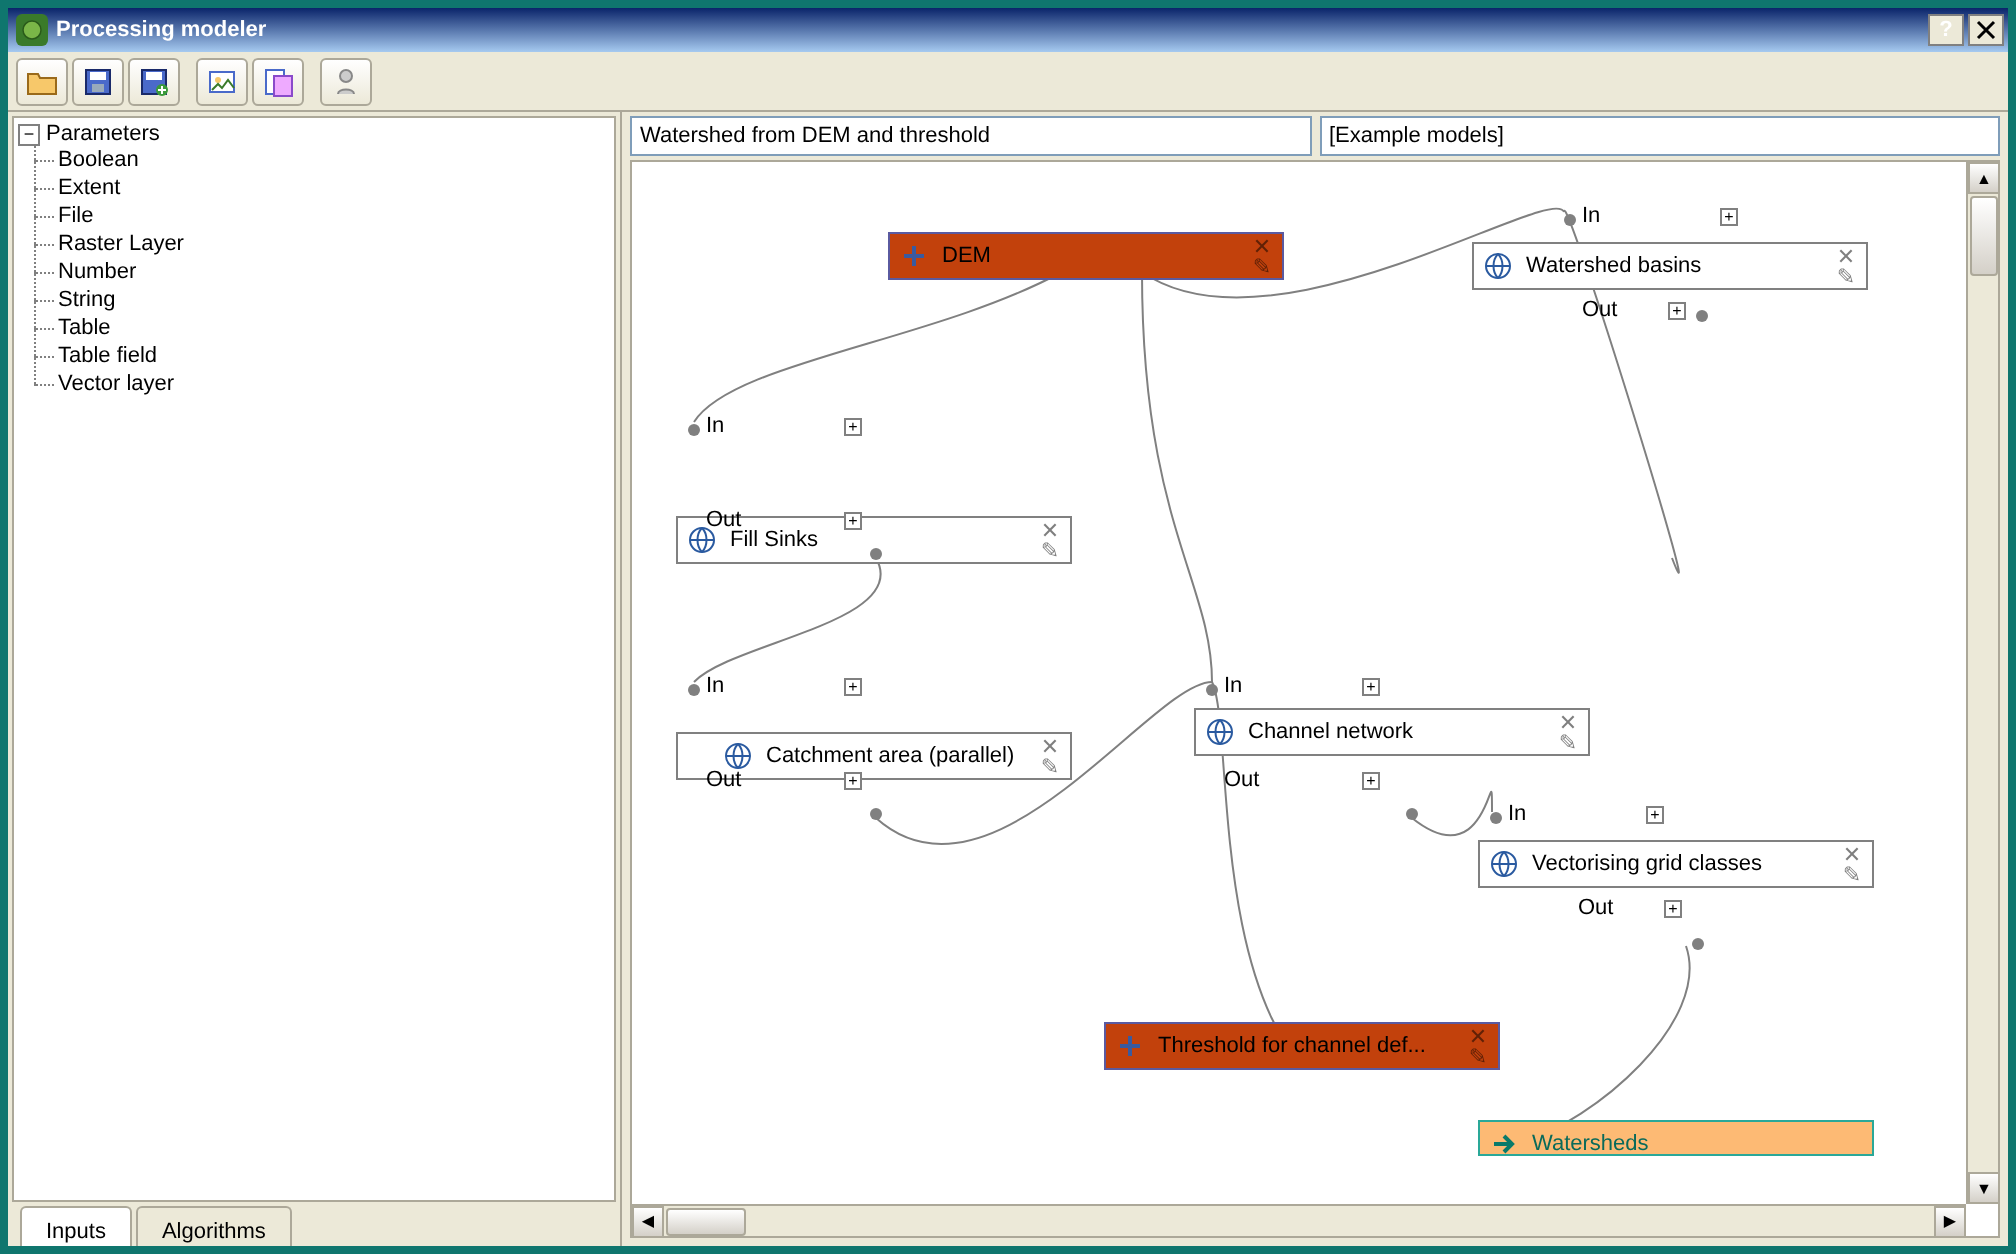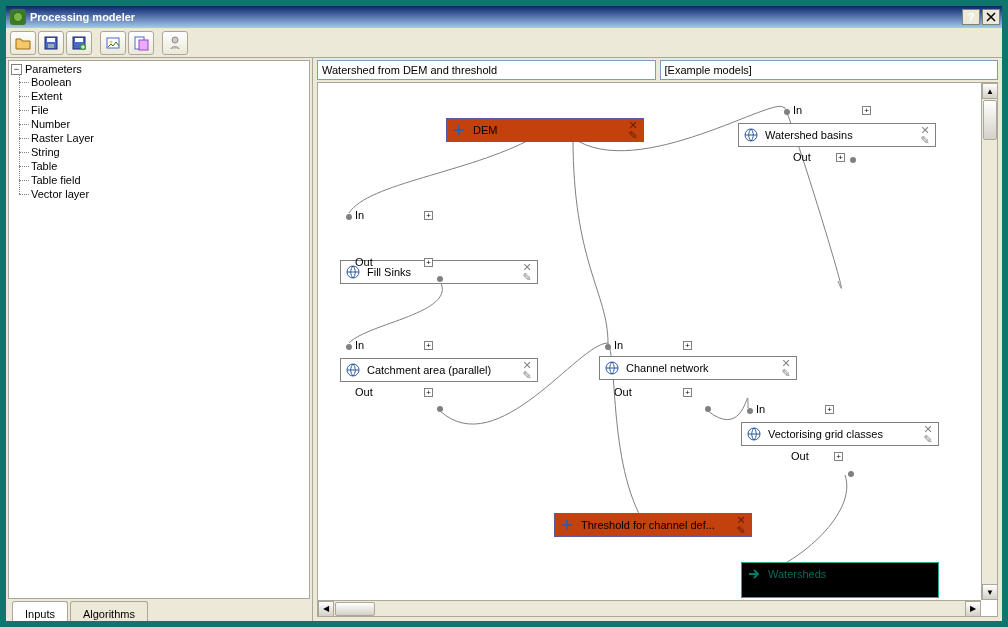--- a/index.html
+++ b/index.html
@@ -1,17 +1,17 @@
 <!DOCTYPE html>
 <html><head>
 <meta charset="utf-8">
 <style>
 * { box-sizing: border-box; margin: 0; padding: 0; font-family: Tahoma, Arial, sans-serif; font-size: 11px; }
 body { background: #fff; overflow: hidden; }
-.window { width: 1008px; height: 627px; border: 6px solid #0f766e; background: #ece9d8; position: relative; }
+.window { width: 1008px; height: 627px; border: 4px solid #0f766e; background: #ece9d8; position: relative; }
 .titlebar { height: 22px; background: linear-gradient(#0a246a, #a6caf0); color: #fff; display: flex; align-items: center; padding: 0 2px 0 4px; font-weight: bold; }
 .titlebar .appicon { width: 16px; height: 16px; background: #3a7a2a; border-radius: 3px; margin-right: 4px; display:inline-flex; align-items:center; justify-content:center;}
 .titlebar .appicon svg { width:12px; height:12px;}
 .titlebar .spacer { flex: 1; }
 .titlebtn { width: 18px; height: 16px; background: #ece9d8; border: 1px solid #808080; margin-left: 2px; display: flex; align-items: center; justify-content: center; cursor: pointer; font-family: Arial; font-size:10px;}
 .toolbar { height: 30px; background: #ece9d8; border-bottom: 1px solid #aca899; display: flex; align-items: center; padding: 2px 4px; gap: 2px; }
 .tbtn { width: 26px; height: 24px; border: 1px solid #aca899; border-radius: 3px; background: linear-gradient(#fff,#ece9d8); display: flex; align-items: center; justify-content: center; cursor: pointer; }
 .tbtn svg { width: 16px; height: 16px; }
 .body { display: flex; height: calc(100% - 22px - 30px); }
 .leftpanel { width: 307px; display: flex; flex-direction: column; border-right: 1px solid #aca899; background: #ece9d8;}
@@ -31,21 +31,21 @@
 .toprow input { flex: 1; border: 1px solid #7f9db9; padding: 2px 4px; background: #fff; height: 20px;}
 .canvaswrap { flex: 1; margin: 0 4px 4px 4px; position: relative; border: 1px solid #aca899; background: #fff;}
 .canvas { position: absolute; inset: 0; overflow: hidden; }
 .vscroll { position: absolute; right: 0; top: 0; bottom: 16px; width: 16px; background: #ece9d8; border-left: 1px solid #aca899;}
 .hscroll { position: absolute; left: 0; right: 16px; bottom: 0; height: 16px; background: #ece9d8; border-top: 1px solid #aca899; display:flex; align-items:center;}
 .scrollbtn { width: 16px; height: 16px; background: linear-gradient(#fff,#d4d0c8); border: 1px solid #aca899; display:flex; align-items:center; justify-content:center; font-size:8px; cursor:pointer;}
 .vscroll .thumb { width:14px; height:40px; margin:1px; background:linear-gradient(#fff,#d4d0c8); border:1px solid #aca899; border-radius:2px;}
 .hscroll .thumb { height:14px; width:40px; margin:1px; background:linear-gradient(#fff,#d4d0c8); border:1px solid #aca899; border-radius:2px;}
 .node { position: absolute; width: 198px; border: 1px solid #808080; background: #fff; font-size: 11px; z-index:2;}
 .node.param { background: #c2410c; border-color: #5a5aa0;}
-.node.output { background: #000000; border-color: #2aa898; width: 198px; height: 36px;}
+.node.output { background: #fdba74; border-color: #2aa898; width: 198px; height: 18px;}
 .node .head { display: flex; align-items: center; padding: 3px 4px; height: 22px;}
 .node .icon { width: 16px; height: 16px; margin-right: 6px; display:inline-flex; align-items:center; justify-content:center;}
 .node .title { flex: 1; white-space: nowrap; overflow: hidden; text-overflow: ellipsis; }
 .node .actions { display: flex; flex-direction: column; gap: 0px; margin-left: 4px;}
 .node .act { width: 12px; height: 10px; display:flex; align-items:center; justify-content:center; cursor:pointer; opacity:0.5;}
 .node.output .title { color: #0a6a5a; }
 .label { position: absolute; font-size: 11px; z-index:2;}
 .plusminibox { width: 9px; height: 9px; border: 1px solid #808080; background: #fff; display: inline-flex; align-items: center; justify-content: center; font-size: 8px; position:absolute; z-index:2; cursor:pointer;}
 .port { width:6px; height:6px; border-radius:50%; background:#808080; position:absolute; z-index:2;}
 svg.wires { position:absolute; inset:0; width:100%; height:100%; z-index:1;}
@@ -122,22 +122,22 @@
     <div class="leftpanel">
       <div class="tree">
         <div class="root">
           <span class="plusbox">−</span>
           <span>Parameters</span>
         </div>
         <ul>
           <li><span>Boolean</span></li>
           <li><span>Extent</span></li>
           <li><span>File</span></li>
+          <li><span>Raster Layer</span></li>
           <li><span>Number</span></li>
-          <li><span>Raster Layer</span></li>
           <li><span>String</span></li>
           <li><span>Table</span></li>
           <li><span>Table field</span></li>
           <li><span>Vector layer</span></li>
         </ul>
       </div>
       <div class="tabs">
         <div class="tab active"><span>Inputs</span></div>
         <div class="tab"><span>Algorithms</span></div>
       </div>
@@ -196,21 +196,21 @@
                 </div>
             </div>
           </div>
           <div class="label" style="left:37px; top:173px;">Out</div>
           <div class="plusminibox" style="left:106px; top:175px;">+</div>
           <div class="port" style="left:119px; top:193px;"></div>
 
           <div class="label" style="left:37px; top:256px;">In</div>
           <div class="port" style="left:28px; top:261px;"></div>
           <div class="plusminibox" style="left:106px; top:258px;">+</div>
-          <div class="node" style="left:22px; top:275px;">
+          <div class="node" style="left:22px; top:285px;padding-left:18px;">
             <div class="head">
               <span class="icon globeicon">
                   <svg viewBox="0 0 14 14">
                     <circle cx="7" cy="7" r="6" fill="none" stroke="#2a5aa0"></circle>
                     <path d="M1 7 h12 M7 1 c3 3 3 9 0 12 M7 1 c-3 3 -3 9 0 12" stroke="#2a5aa0" fill="none"></path>
                   </svg>
                 </span>
               <span class="title">Catchment area (parallel)</span>
               <div class="actions">
                   <span class="act">✕</span>

